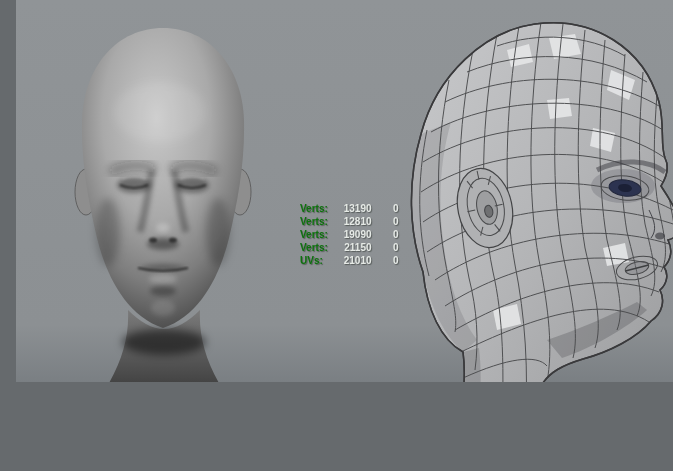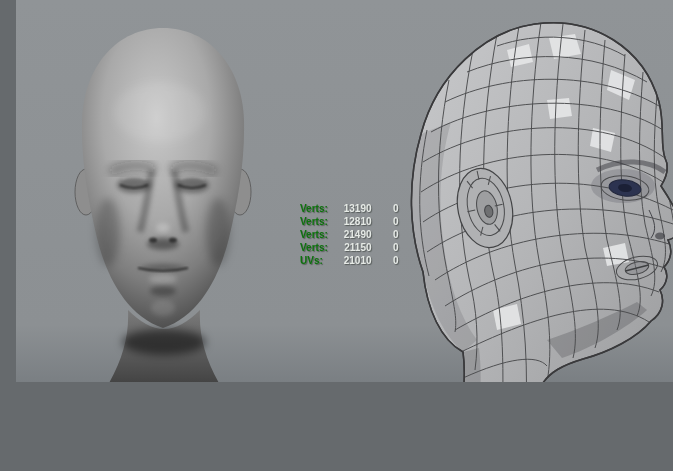--- a/index.html
+++ b/index.html
@@ -109,21 +109,21 @@
       <span class="hud-z">0</span>
     </div>
     <div class="hud-row">
       <span class="hud-label">Verts:</span>
       <span class="hud-total">1281</span>
       <span class="hud-z">0</span>
       <span class="hud-z">0</span>
     </div>
     <div class="hud-row">
       <span class="hud-label">Verts:</span>
-      <span class="hud-total">2149</span>
+      <span class="hud-total">1909</span>
       <span class="hud-z">0</span>
       <span class="hud-z">0</span>
     </div>
     <div class="hud-row">
       <span class="hud-label">Verts:</span>
       <span class="hud-total">2115</span>
       <span class="hud-z">0</span>
       <span class="hud-z">0</span>
     </div>
     <div class="hud-row">

